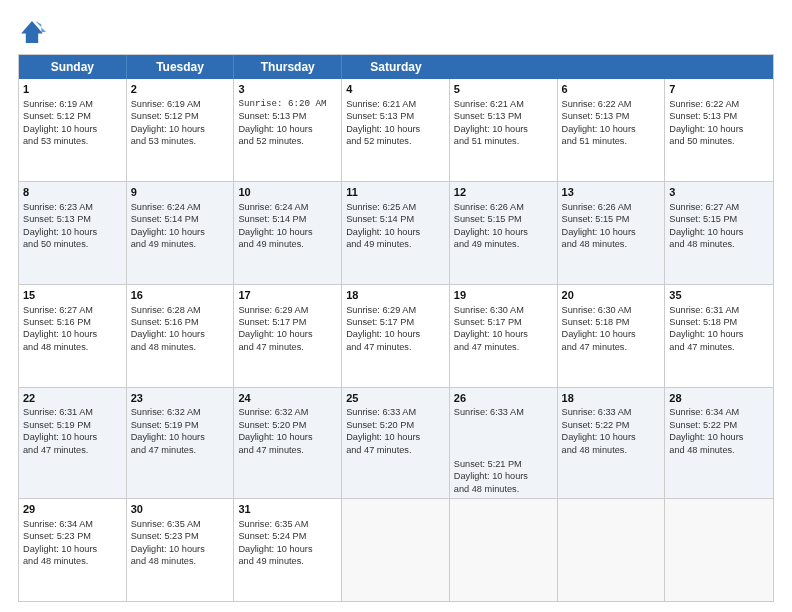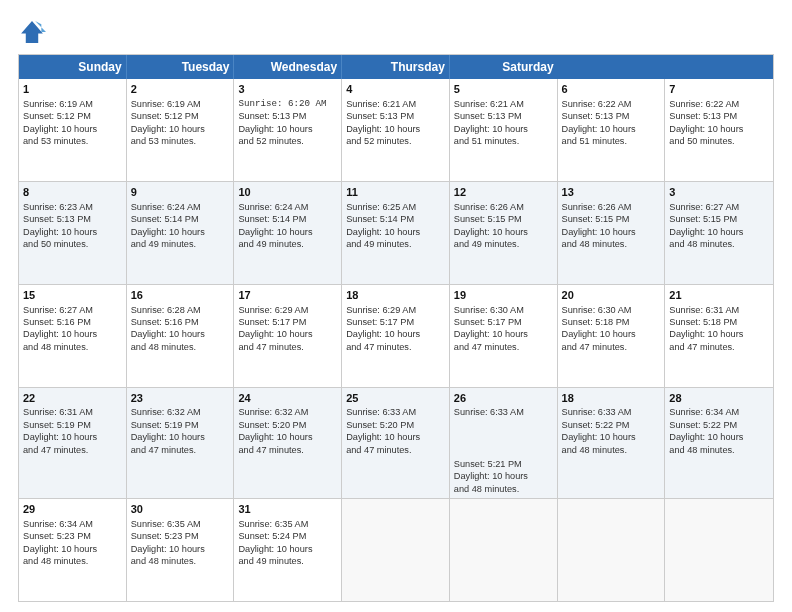--- a/index.html
+++ b/index.html
@@ -64,21 +64,21 @@
     .cal-header {
       display: grid;
       grid-template-columns: repeat(7, 1fr);
       background: #2e6db4;
     }
     .cal-header-cell {
       color: #fff;
       font-weight: bold;
       font-size: 12px;
       padding: 5px 4px;
-      text-align: right;
+      text-align: center;
       border-right: 1px solid #4a85c4;
     }
     .cal-header-cell:last-child { border-right: none; }
     .cal-body {
       flex: 1;
       display: flex;
       flex-direction: column;
     }
     .cal-row {
       display: grid;
@@ -127,21 +127,20 @@
     <div class="title-block">
       <h1></h1>
       <h2></h2>
     </div>
   </div>
 
   <div class="calendar">
     <div class="cal-header">
       <div class="cal-header-cell">Sunday</div>
       <div class="cal-header-cell">Tuesday</div>
-      <div class="cal-header-cell">Wednesday</div>
       <div class="cal-header-cell">Thursday</div>
       <div class="cal-header-cell">Saturday</div>
     </div>
     <div class="cal-body" id="cal-body">
     <div class="cal-row">
           <div class="cal-cell">
             <span class="day-num">1</span>
             <span style="display: block;">Sunrise: 6:19 AM</span>
             <span style="display: block;">Sunset: 5:12 PM</span>
             <span style="display: block;">Daylight: 10 hours</span>
@@ -278,21 +277,21 @@
             <span style="display: block;">and 47 minutes.</span>
           </div>
           <div class="cal-cell">
             <span class="day-num">20</span>
             <span style="display: block;">Sunrise: 6:30 AM</span>
             <span style="display: block;">Sunset: 5:18 PM</span>
             <span style="display: block;">Daylight: 10 hours</span>
             <span style="display: block;">and 47 minutes.</span>
           </div>
           <div class="cal-cell">
-            <span class="day-num">21</span>
+            <span class="day-num">35</span>
             <span style="display: block;">Sunrise: 6:31 AM</span>
             <span style="display: block;">Sunset: 5:18 PM</span>
             <span style="display: block;">Daylight: 10 hours</span>
             <span style="display: block;">and 47 minutes.</span>
           </div>
         </div>
         <div class="cal-row">
           <div class="cal-cell">
             <span class="day-num">22</span>
             <span style="display: block;">Sunrise: 6:31 AM</span>

